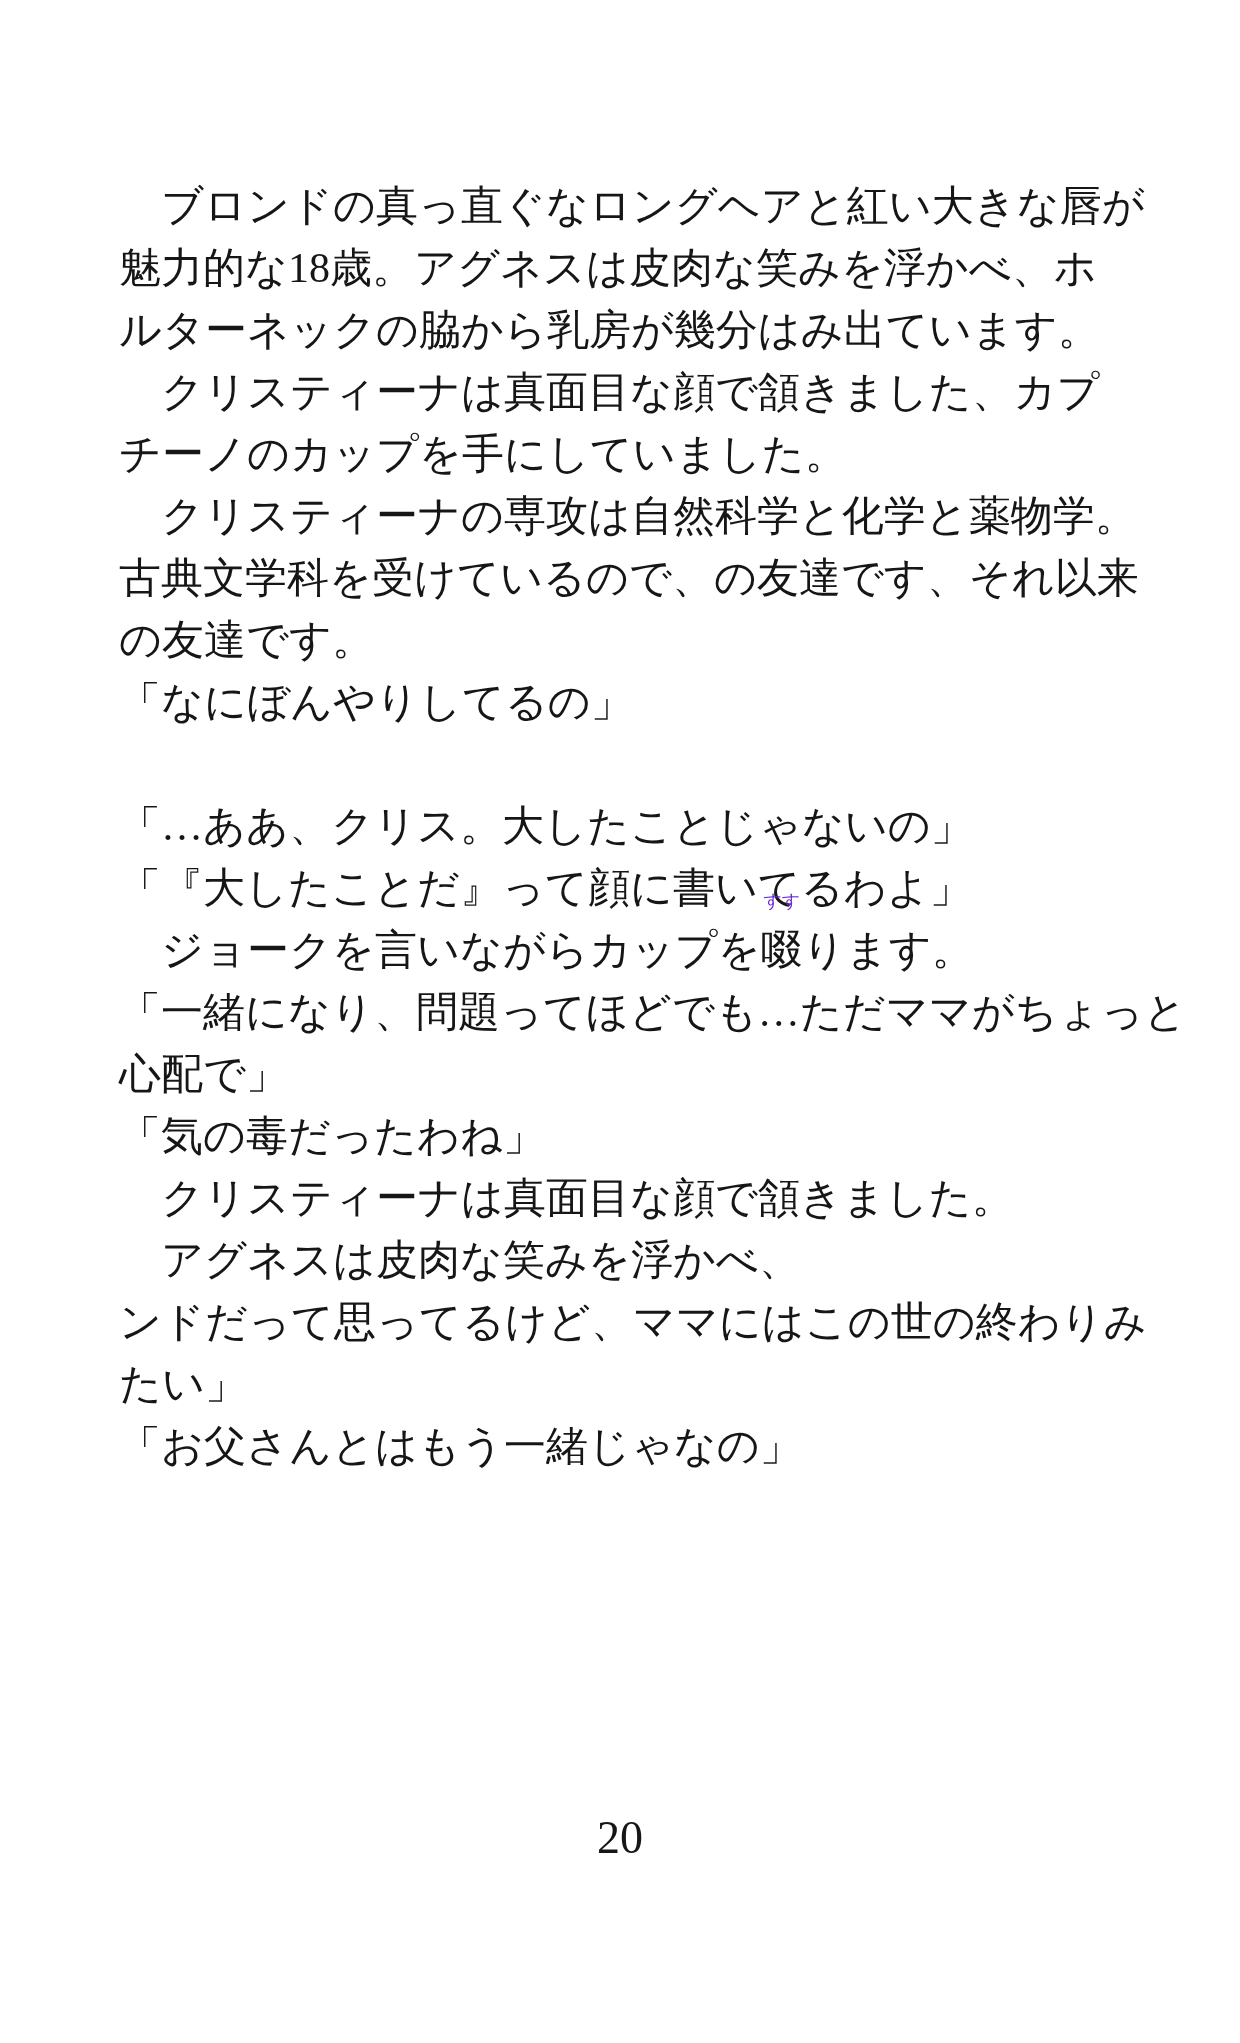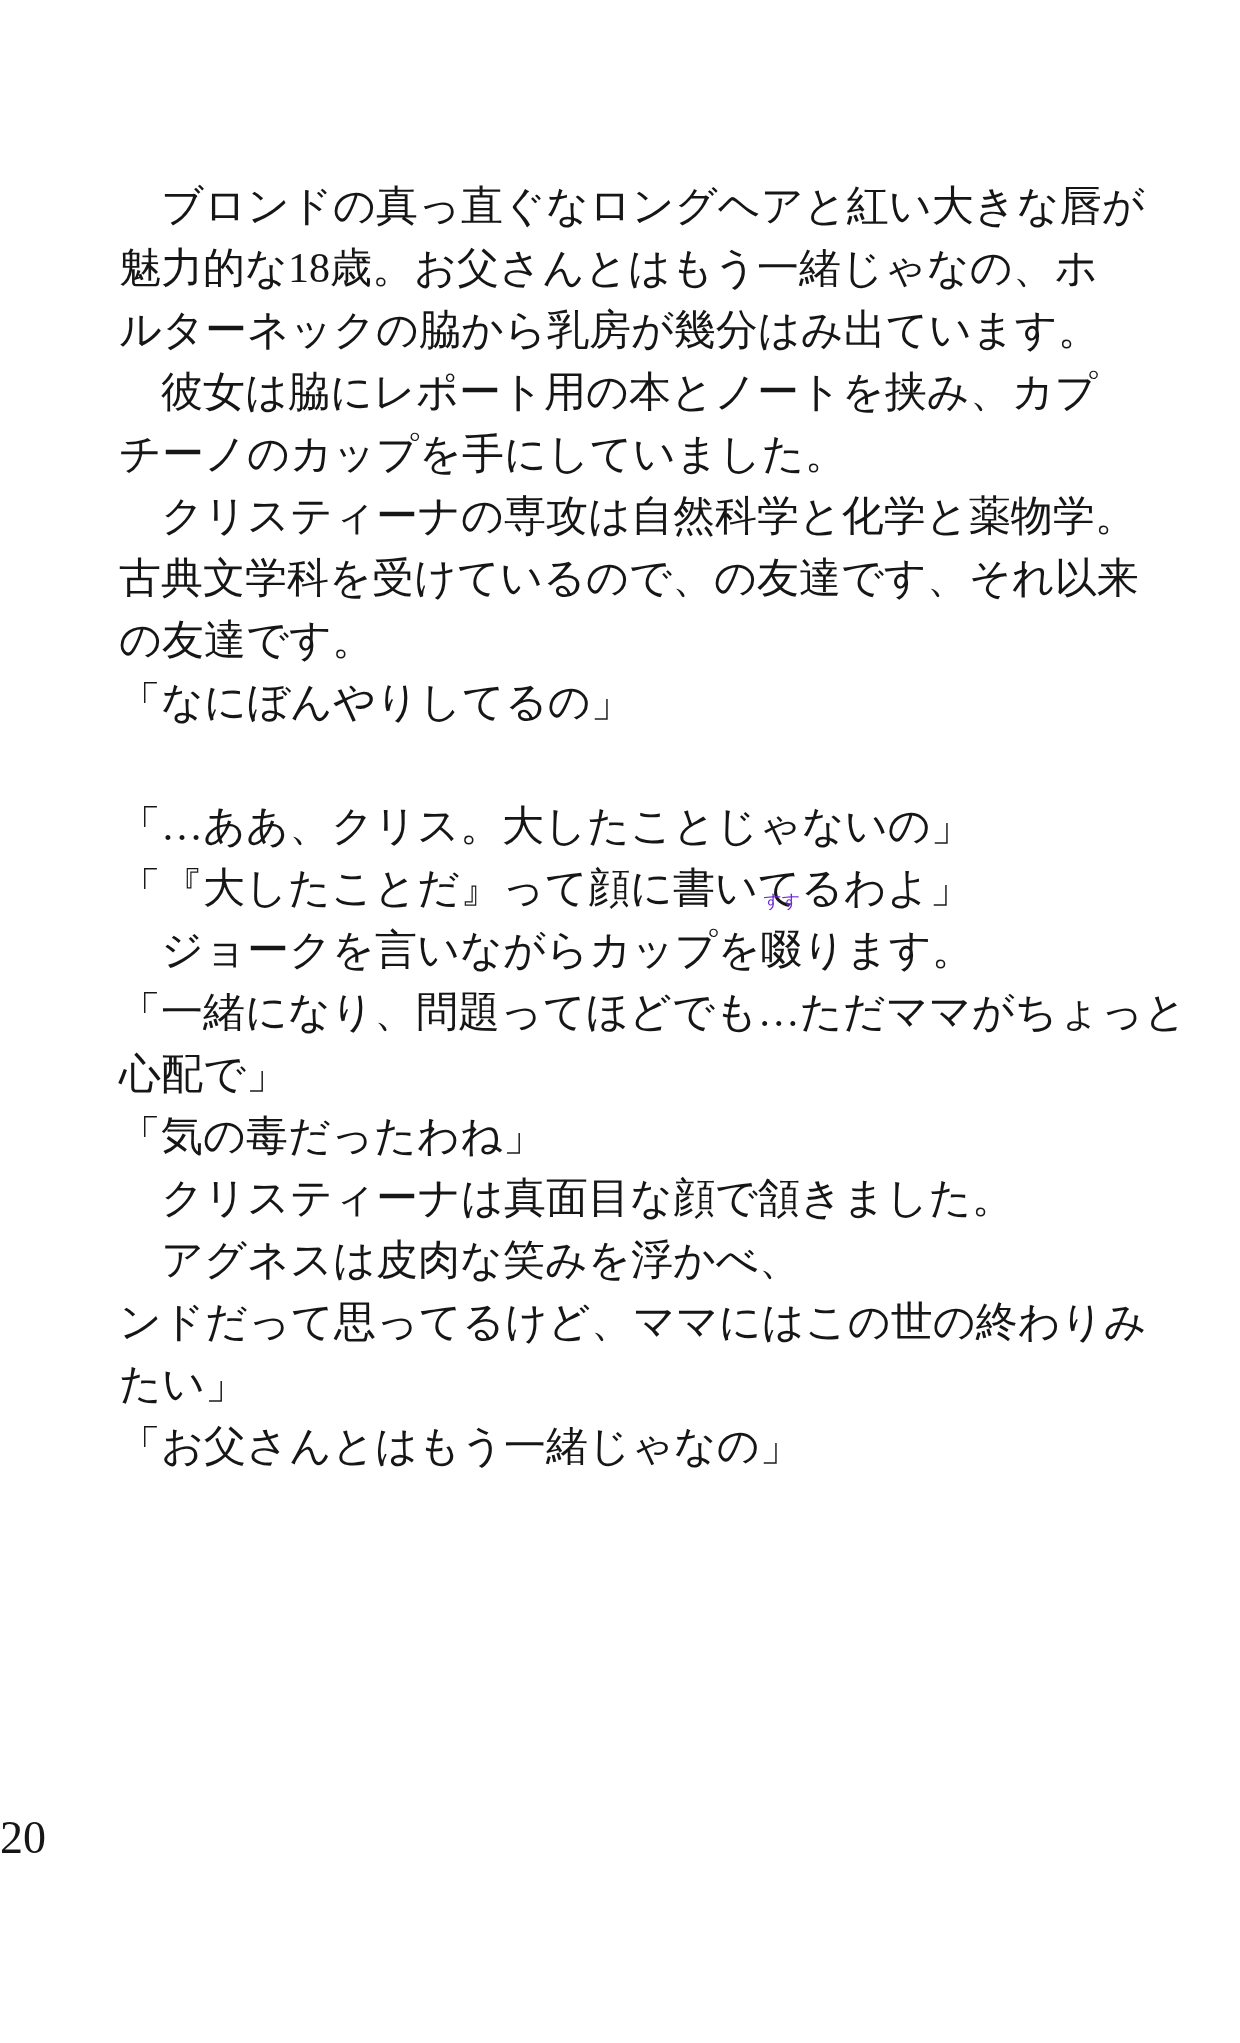--- a/index.html
+++ b/index.html
@@ -45,34 +45,35 @@
     line-height: 18px;
     letter-spacing: 0px;
     white-space: nowrap;
     color: #6d28d9;
   }
   .footer {
     position: absolute;
     top: 1812px;
     left: 0;
     width: 1240px;
+    text-align: center;
     font-size: 46px;
     line-height: 52px;
     color: #161616;
   }
 </style>
 </head>
 <body>
 
 <div class="page">
   <div class="text-block">
       <div class="line indent">ブロンドの真っ直ぐなロングヘアと紅い大きな唇が</div>
-      <div class="line">魅力的な18歳。お父さんとはもう一緒じゃなの、ホ</div>
+      <div class="line">魅力的な18歳。アグネスは皮肉な笑みを浮かべ、ホ</div>
       <div class="line">ルターネックの脇から乳房が幾分はみ出ています。</div>
-      <div class="line indent">彼女は脇にレポート用の本とノートを挟み、カプ</div>
+      <div class="line indent">クリスティーナは真面目な顔で頷きました、カプ</div>
       <div class="line">チーノのカップを手にしていました。</div>
       <div class="line indent">クリスティーナの専攻は自然科学と化学と薬物学。</div>
       <div class="line">古典文学科を受けているので、の友達です、それ以来</div>
       <div class="line">の友達です。</div>
       <div class="line">「なにぼんやりしてるの」</div>
       <div class="line"></div>
       <div class="line">「…ああ、クリス。大したことじゃないの」</div>
       <div class="line">「『大したことだ』って顔に書いてるわよ」</div>
       <div class="line indent"><span>ジョークを言いながらカップを</span><span class="ruby-wrap"><span class="rt">すす</span><span>啜</span></span><span>ります。</span></div>
       <div class="line">「一緒になり、問題ってほどでも…ただママがちょっと</div>

